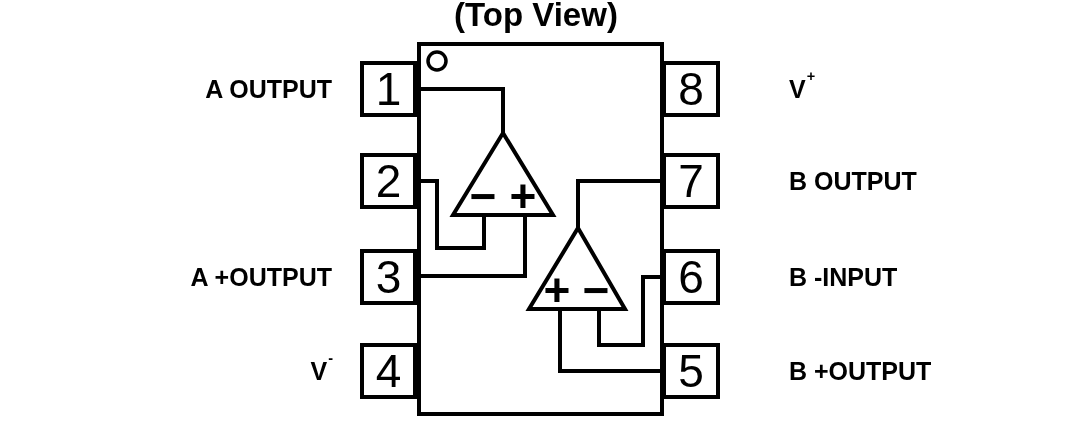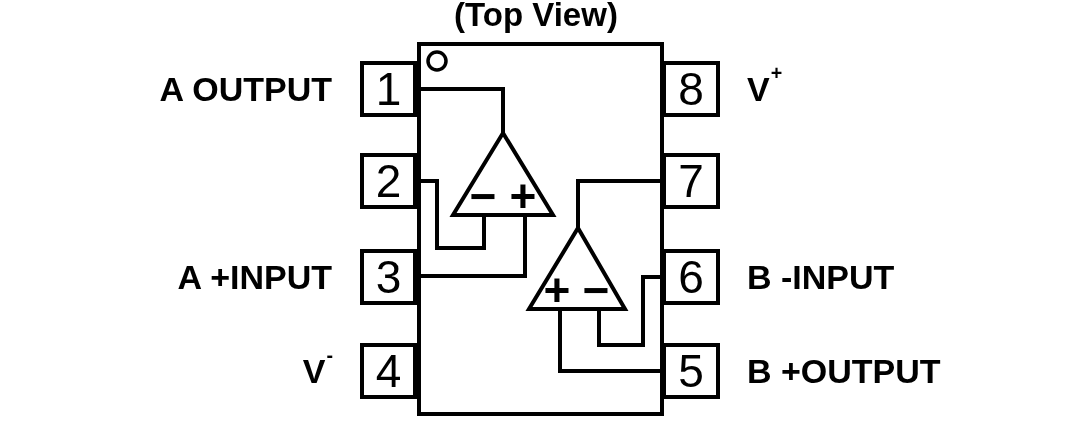--- a/index.html
+++ b/index.html
@@ -22,22 +22,22 @@
   }
   .pin-num{
     position:absolute;
     display:flex;align-items:center;justify-content:center;
     font-size:46px;font-weight:400;
     line-height:1;
   }
   .pin-lbl{
     position:absolute;
     transform:translateY(-50%);
-    font-size:34px;font-weight:700;
-    white-space:nowrap;line-height:1;
+    font-size:25px;font-weight:700;
+    white-space:nowrap;line-height:1;margin-left:42px;
   }
   .pin-lbl.left{text-align:right;}
   .pin-lbl sup{
     font-size:0.58em;
     position:relative;top:-0.45em;
     font-weight:700;
     margin-left:1px;
   }
   
   .num-l{left:360px;width:57px;height:56px;}
@@ -94,20 +94,21 @@
   <div class="pin-num num-l r2">2</div>
   <div class="pin-num num-l r3">3</div>
   <div class="pin-num num-l r4">4</div>
 
   <div class="pin-num num-r r1">8</div>
   <div class="pin-num num-r r2">7</div>
   <div class="pin-num num-r r3">6</div>
   <div class="pin-num num-r r4">5</div>
 
   <div class="pin-lbl left lbl-left c1"><span>A OUTPUT</span><sup></sup></div>
-  <div class="pin-lbl left lbl-left c3"><span>A +INPUT</span><sup></sup></div>
+  <div class="pin-lbl left lbl-left c3"><span>A +OUTPUT</span><sup></sup></div>
   <div class="pin-lbl left lbl-left c4"><span>V</span><sup>-</sup></div>
 
   <div class="pin-lbl lbl-right c1"><span>V</span><sup>+</sup></div>
+  <div class="pin-lbl lbl-right c2"><span>B OUTPUT</span><sup></sup></div>
   <div class="pin-lbl lbl-right c3"><span>B -INPUT</span><sup></sup></div>
   <div class="pin-lbl lbl-right c4"><span>B +OUTPUT</span><sup></sup></div>
 
 </div>
 
 </body></html>

